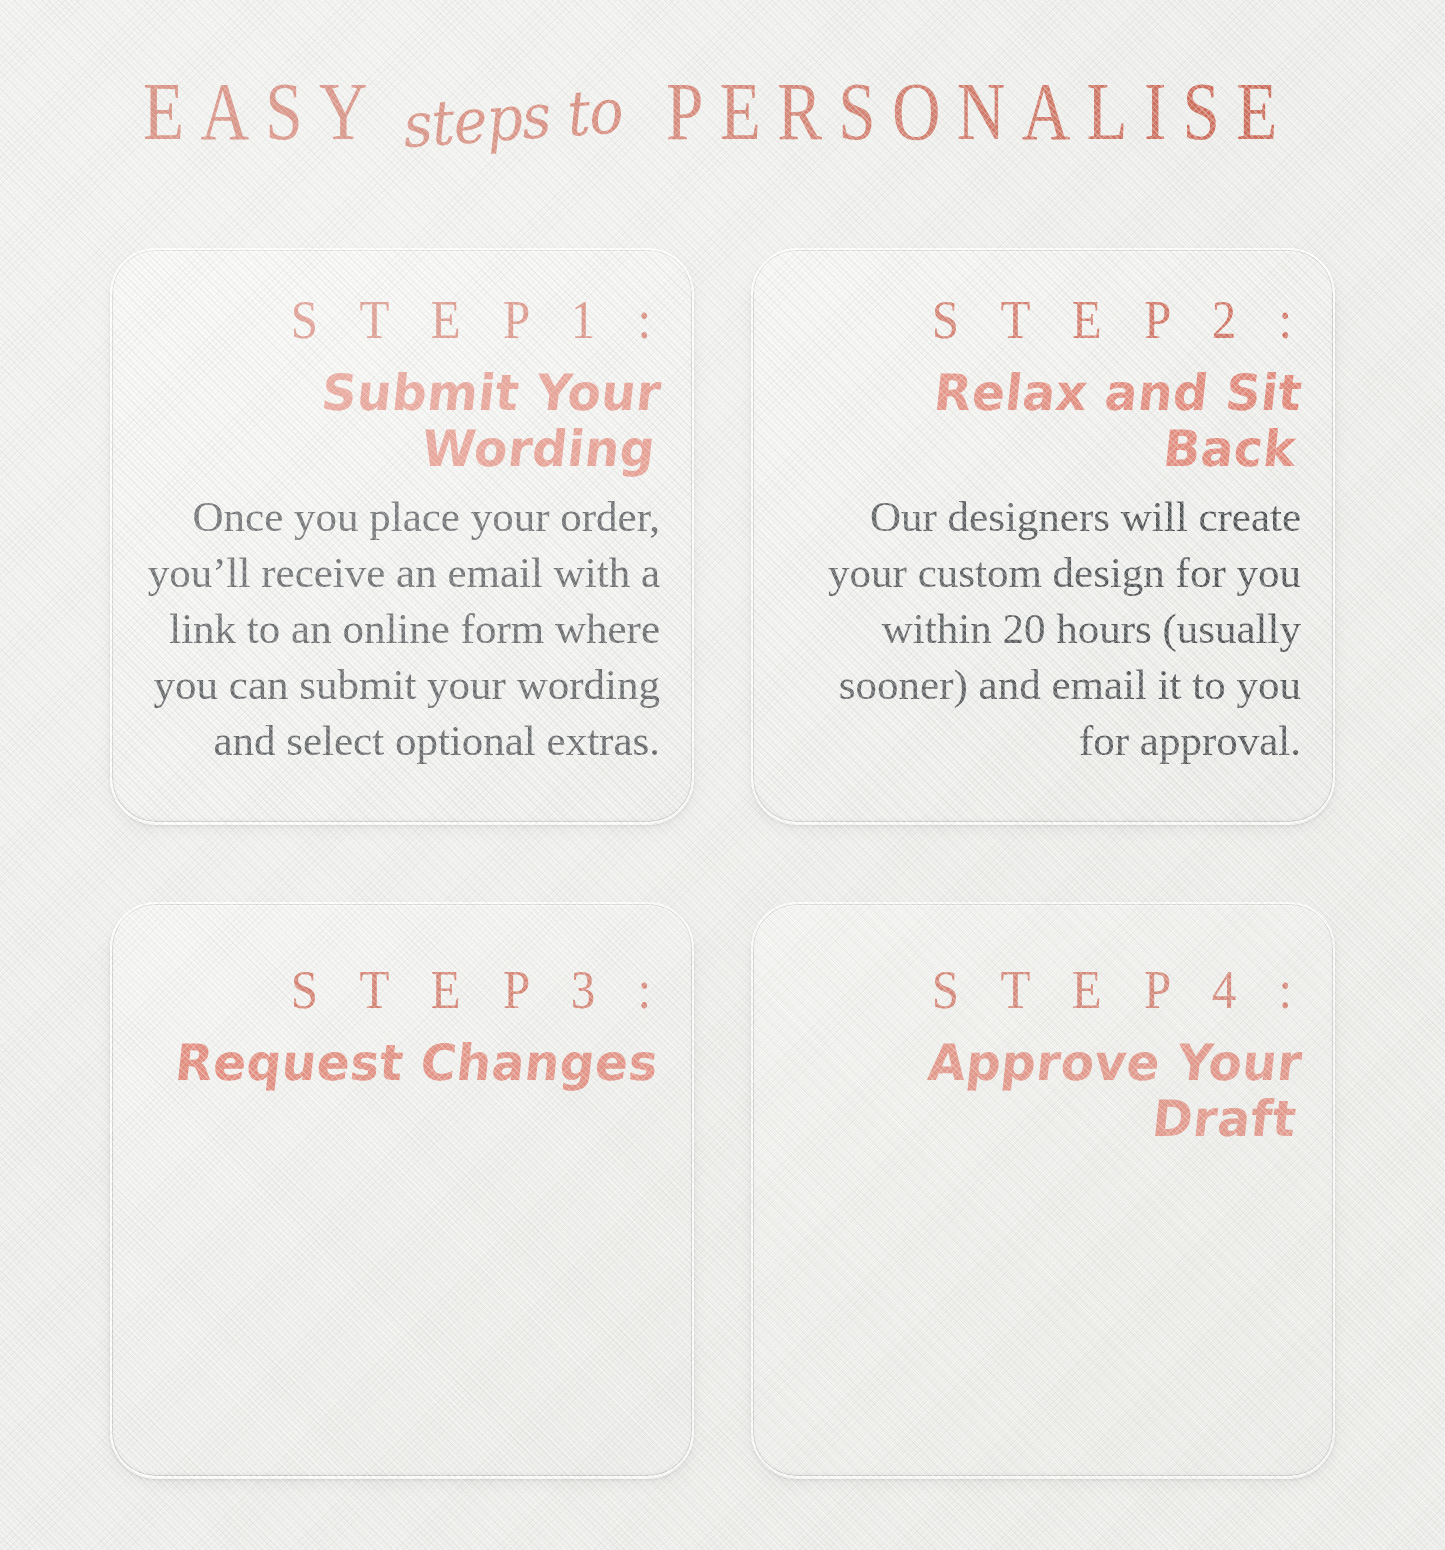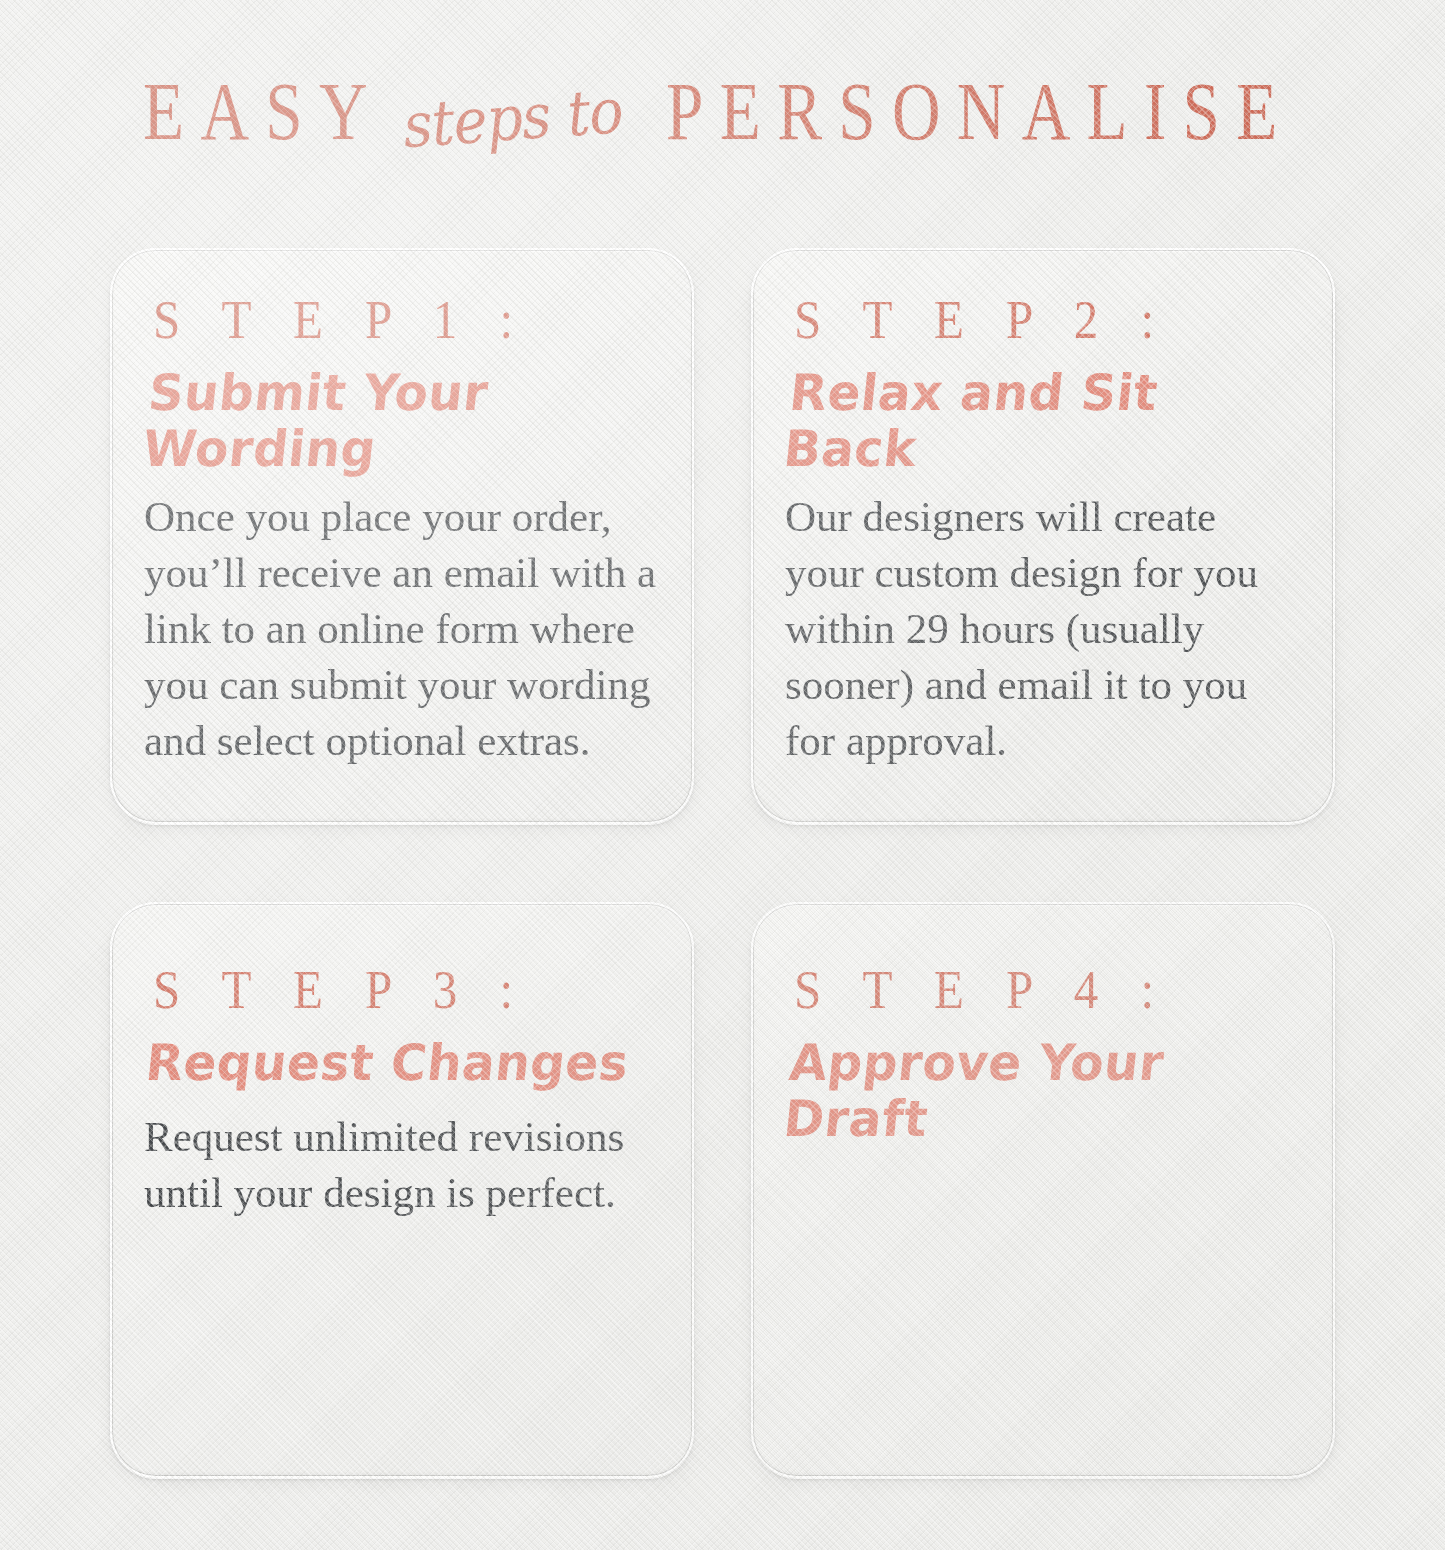--- a/index.html
+++ b/index.html
@@ -105,21 +105,21 @@
     border-radius: 46px;
     background:
       linear-gradient(150deg, #f6f6f4 0%, #f1f1ef 45%, #ededeb 100%);
     box-shadow:
       inset 0 1px 0 rgba(255,255,255,0.95),
       0 1px 0 rgba(255,255,255,0.9),
       0 2px 3px rgba(130,130,130,0.30),
       0 6px 14px rgba(140,140,140,0.13);
     padding: 26px 28px 20px 28px;
     box-sizing: border-box;
-    text-align: left;
+    text-align: right;
     overflow: hidden;
   }
   .step-card::before {
     
     content: "";
     position: absolute;
     inset: 0;
     border-radius: 46px;
     border: 2px solid rgba(255,255,255,0.95);
     box-shadow:
@@ -206,29 +206,28 @@
       <div class="step-label">S T E P   1 :</div>
       <div class="step-title">Submit Your Wording</div>
       <div class="step-body">Once you place your order, you’ll receive an email with a link to an online form where you can submit your wording and select optional extras.</div>
     </div>
   </div>
 
   <div class="step-card card-2">
     <div class="card-inner">
       <div class="step-label">S T E P   2 :</div>
       <div class="step-title">Relax and Sit Back</div>
-      <div class="step-body">Our designers will create your custom design for you within 29 hours (usually sooner) and email it to you for approval.</div>
+      <div class="step-body">Our designers will create your custom design for you within 20 hours (usually sooner) and email it to you for approval.</div>
     </div>
   </div>
 
   <div class="step-card card-3">
     <div class="card-inner">
       <div class="step-label">S T E P   3 :</div>
       <div class="step-title">Request Changes</div>
-      <div class="step-body">Request unlimited revisions until your design is perfect.</div>
     </div>
   </div>
 
   <div class="step-card card-4">
     <div class="card-inner">
       <div class="step-label">S T E P   4 :</div>
       <div class="step-title">Approve Your Draft</div>
     </div>
   </div>
 

